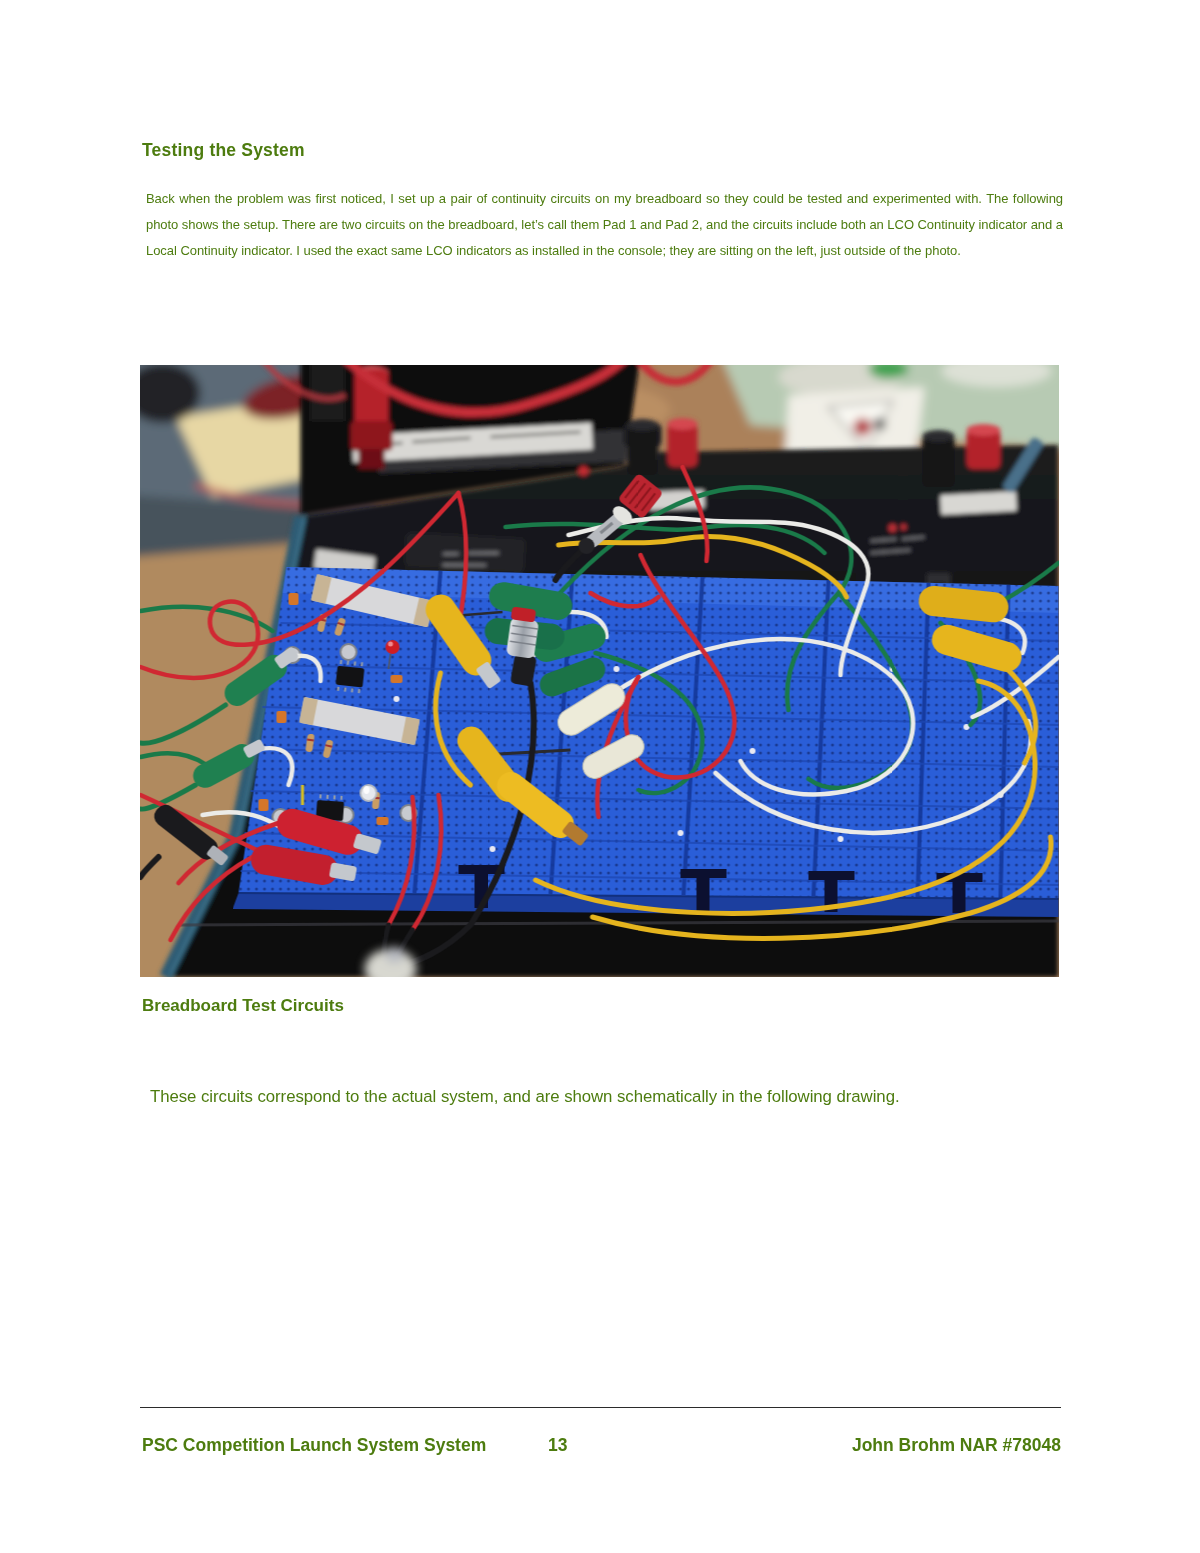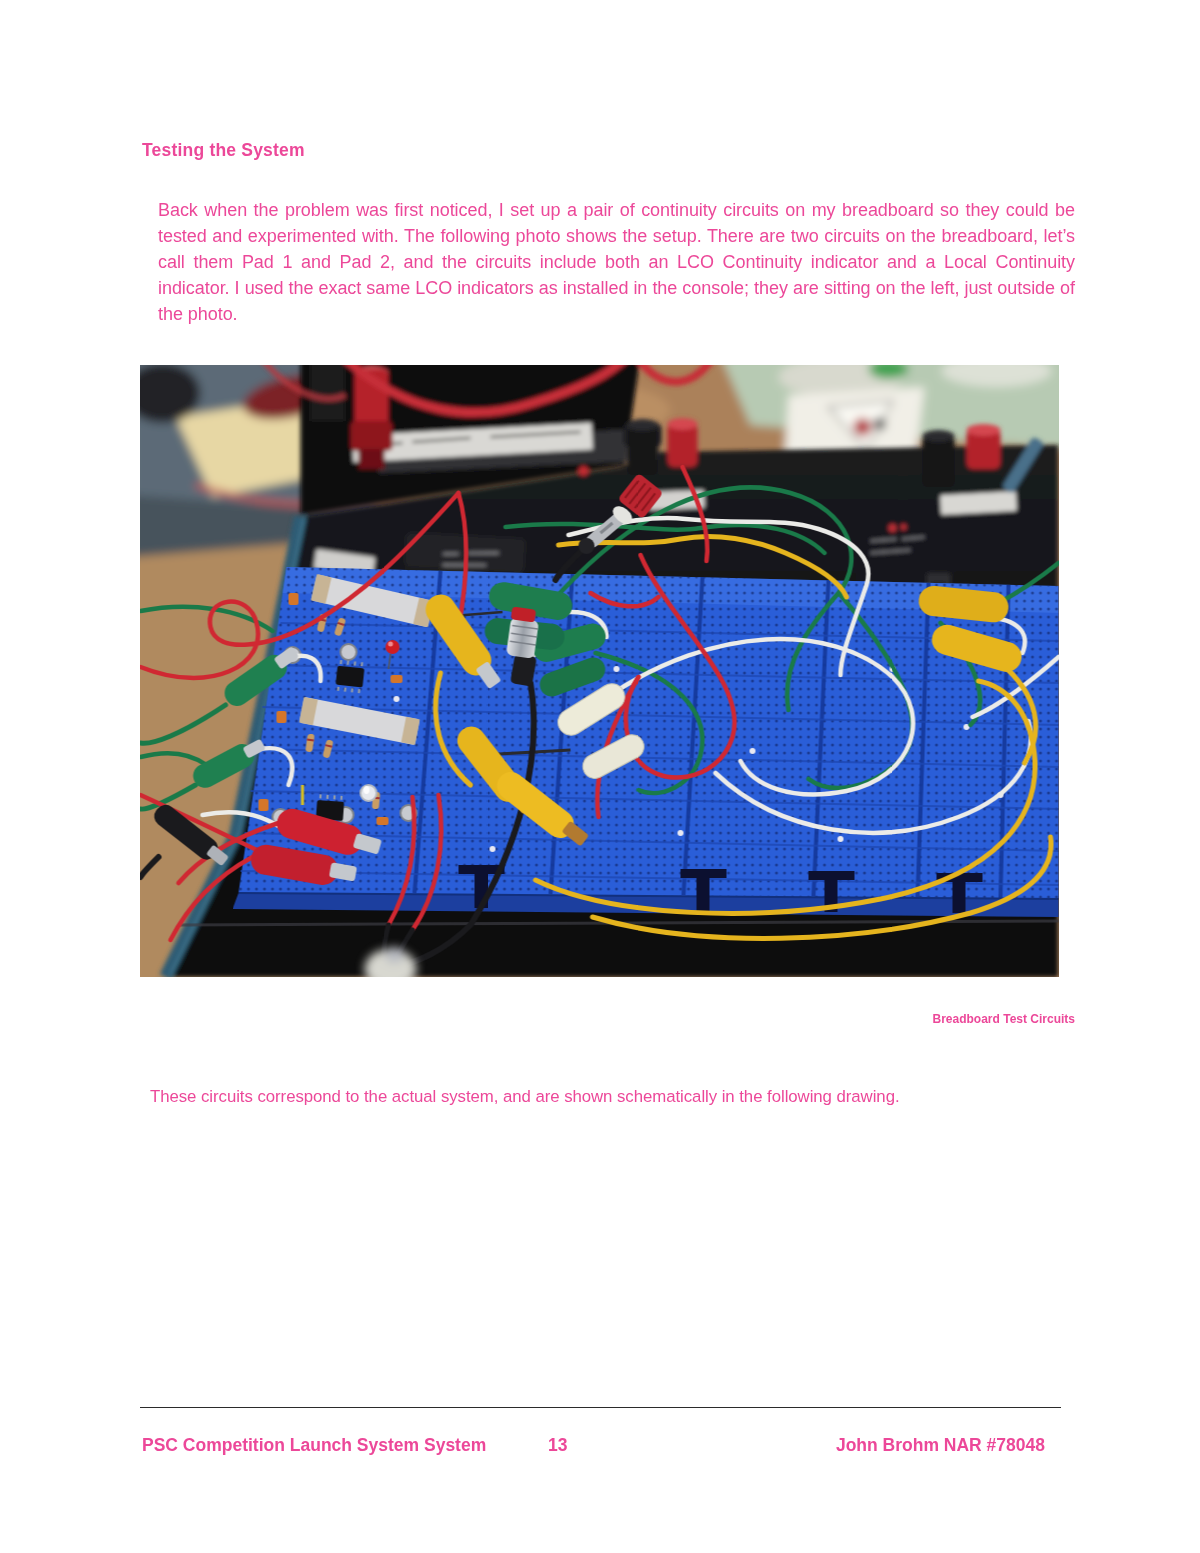--- a/index.html
+++ b/index.html
@@ -1,47 +1,47 @@
 <!DOCTYPE html>
 <html><head>
 <meta charset="utf-8">
 <style>
   html,body{margin:0;padding:0;background:#ffffff;}
   .page{
     position:relative;width:1200px;height:1553px;margin:0 auto;background:#ffffff;
-    font-family:"Liberation Sans",sans-serif;color:#ec4899;overflow:hidden;
+    font-family:"Liberation Sans",sans-serif;color:#4d7c0f;overflow:hidden;
   }
   .heading{
     position:absolute;left:142px;top:140px;margin:0;
     font-size:17.5px;font-weight:700;letter-spacing:.2px;
   }
   .body-par{
-    position:absolute;left:142px;top:182px;width:917px;margin:16px;
-    font-size:18px;line-height:25.9px;text-align:justify;letter-spacing:-.05px;
+    position:absolute;left:142px;top:182px;width:917px;margin:4px;
+    font-size:13px;line-height:25.9px;text-align:justify;letter-spacing:-.05px;
   }
   .photo-frame{
     position:absolute;left:140px;top:365px;width:919px;height:612px;
     background:#ab815a;overflow:hidden;
   }
   .photo-frame svg{display:block;}
   .caption{
-    position:absolute;left:142px;top:996px;width:917px;margin:16px;
-    text-align:right;font-size:12px;font-weight:700;
+    position:absolute;left:142px;top:996px;width:917px;margin:0;
+    text-align:left;font-size:17px;font-weight:700;
   }
   .closing-par{
     position:absolute;left:142px;top:1079px;width:917px;margin:8px;
     font-size:16.8px;letter-spacing:-.05px;
   }
   .footer-rule{
     position:absolute;left:140px;top:1407px;width:921px;height:0;
     border-top:1.6px solid #2b2b2b;
   }
   .footer-left{position:absolute;left:142px;top:1435px;font-size:17.5px;font-weight:700;}
   .footer-center{position:absolute;left:548px;top:1435px;width:200px;text-align:left;font-size:17.5px;font-weight:700;}
-  .footer-right{position:absolute;right:155px;top:1435px;font-size:17.5px;font-weight:700;}
+  .footer-right{position:absolute;right:139px;top:1435px;font-size:17.5px;font-weight:700;}
 </style>
 </head>
 <body>
 
 <div class="page">
 
   <h2 class="heading">Testing the System</h2>
 
   <p class="body-par">Back when the problem was first noticed, I set up a pair of continuity circuits on my breadboard so they could be tested and experimented with. The following photo shows the setup. There are two circuits on the breadboard, let’s call them Pad 1 and Pad 2, and the circuits include both an LCO Continuity indicator and a Local Continuity indicator. I used the exact same LCO indicators as installed in the console; they are sitting on the left, just outside of the photo.</p>
 

